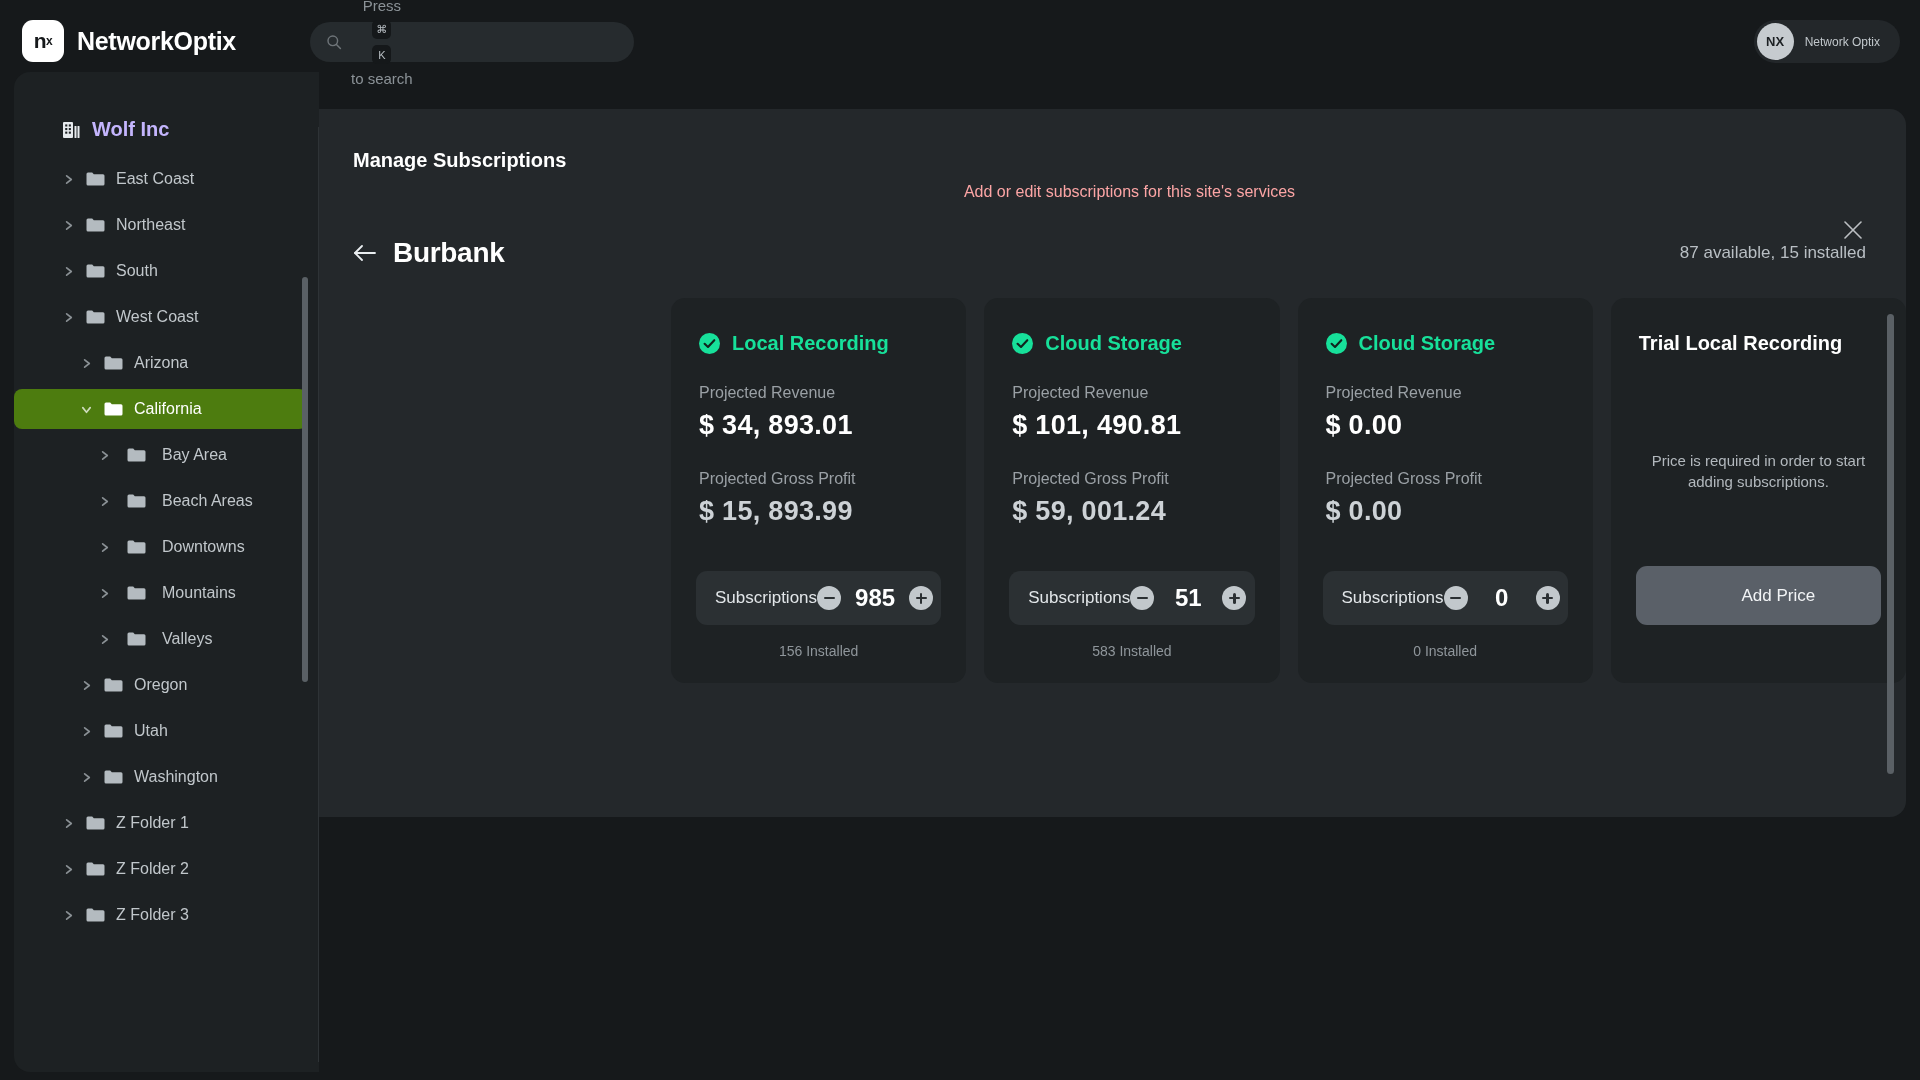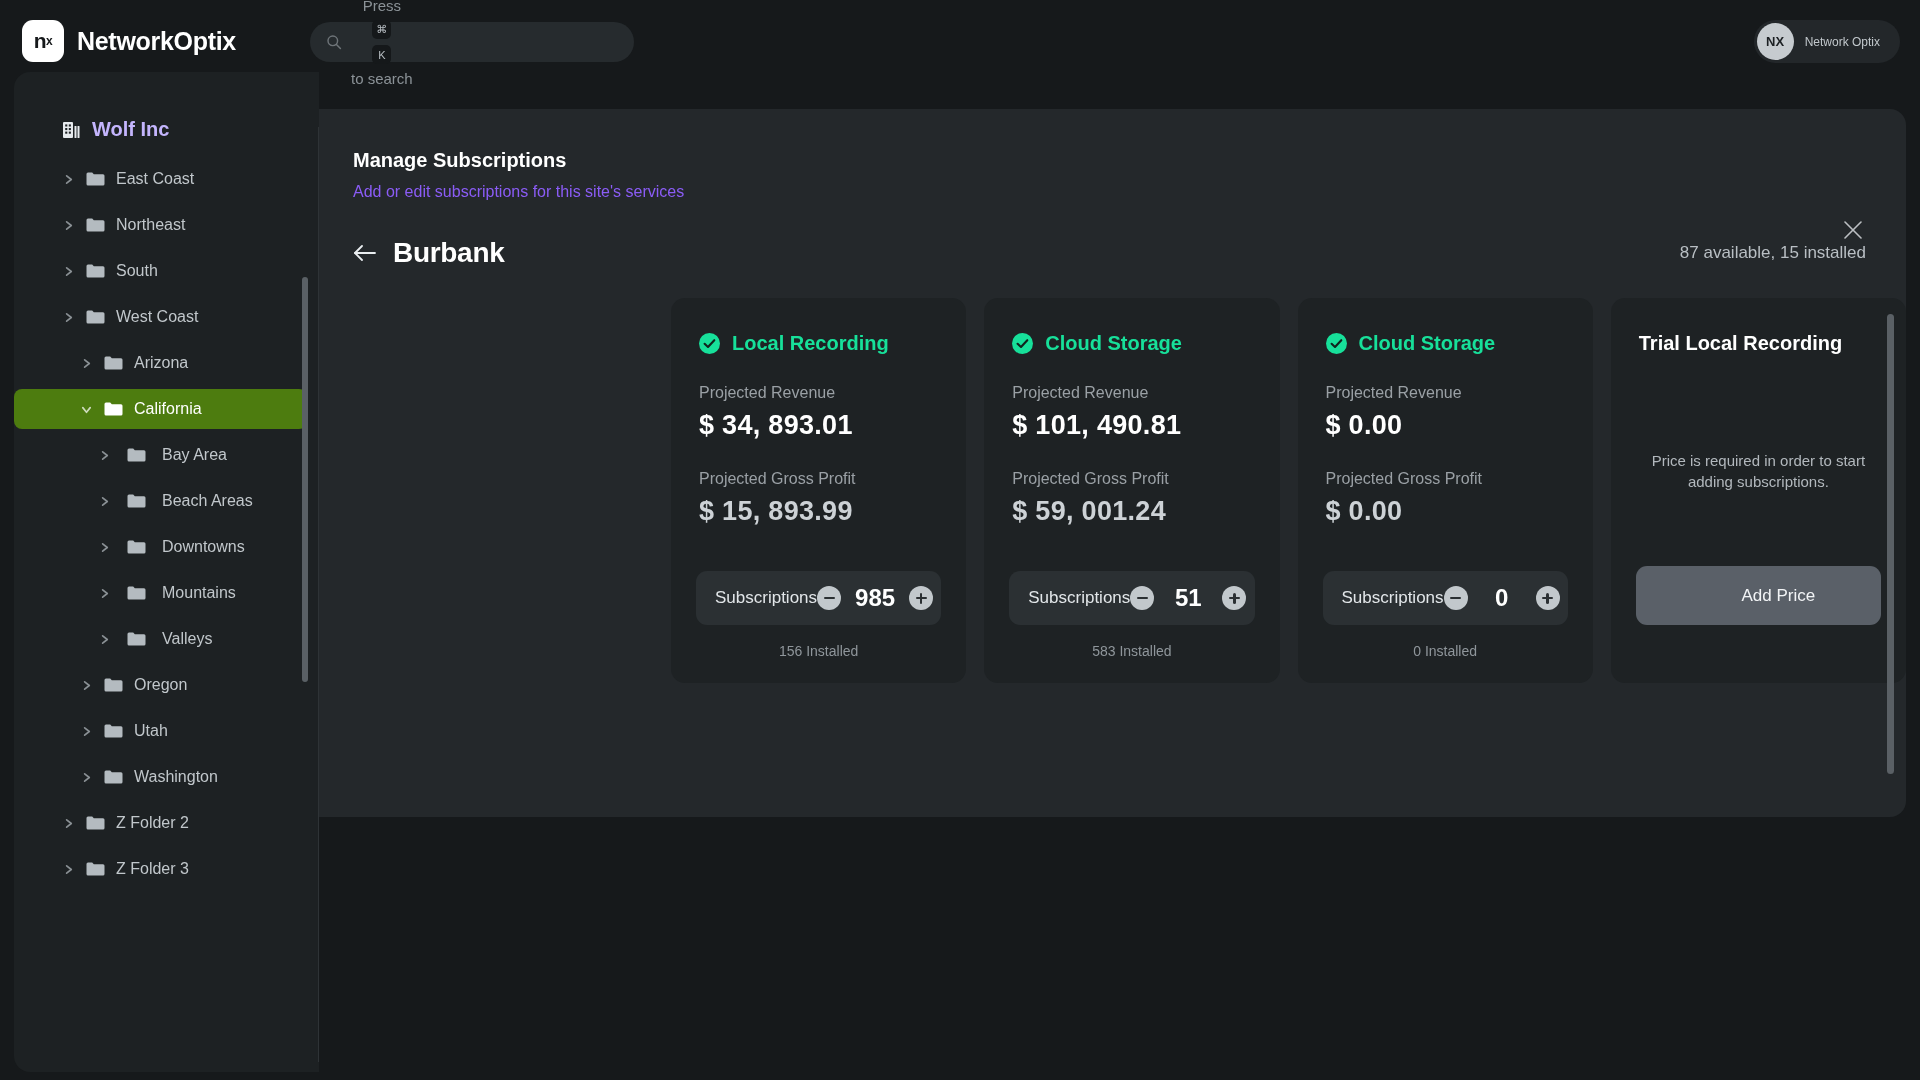--- a/index.html
+++ b/index.html
@@ -99,21 +99,21 @@
   .panel {
     position: absolute; left: 319px; top: 72px;
     width: 1587px; height: 708px;
     background: #24282b;
     border-radius: 0 16px 16px 0;
     overflow: hidden;
     margin-top: 37px;
   }
   .panel-head { margin: 40px 0 0 34px; }
   .panel-title { color: #fff; font-size: 20px; font-weight: 700; }
-  .panel-sub { color: #8b5cf6; font-size: 16px; margin-top: 11px; }
+  .panel-sub { color: #fca5a5; font-size: 16px; margin-top: 11px; text-align: center; }
 
   .close-btn {
     position: absolute; right: 40px; top: 108px;
     width: 26px; height: 26px; cursor: pointer; opacity: .85;
   }
 
   .section-head {
     display: flex; align-items: center; justify-content: space-between;
     margin: 36px 40px 0 34px;
     text-align: center;
@@ -352,20 +352,29 @@
         <span class="label">Utah</span>
       </div>
       <div class="tree-item lvl2">
         <svg class="chev" viewBox="0 0 14 14" fill="none" stroke="#b4bbc0" stroke-width="1.8" stroke-linecap="round" stroke-linejoin="round">
           <polyline points="5,3 10,7 5,11"></polyline>
         </svg>
         <svg class="folder" viewBox="0 0 19 16" fill="#b4bbc0">
           <path d="M0.5 3a1.5 1.5 0 0 1 1.5-1.5h4.2l1.6 1.8h9.2A1.5 1.5 0 0 1 18.5 4.8V13a1.5 1.5 0 0 1-1.5 1.5H2A1.5 1.5 0 0 1 .5 13z"></path>
         </svg>
         <span class="label">Washington</span>
+      </div>
+      <div class="tree-item lvl1">
+        <svg class="chev" viewBox="0 0 14 14" fill="none" stroke="#b4bbc0" stroke-width="1.8" stroke-linecap="round" stroke-linejoin="round">
+          <polyline points="5,3 10,7 5,11"></polyline>
+        </svg>
+        <svg class="folder" viewBox="0 0 19 16" fill="#b4bbc0">
+          <path d="M0.5 3a1.5 1.5 0 0 1 1.5-1.5h4.2l1.6 1.8h9.2A1.5 1.5 0 0 1 18.5 4.8V13a1.5 1.5 0 0 1-1.5 1.5H2A1.5 1.5 0 0 1 .5 13z"></path>
+        </svg>
+        <span class="label">Z Folder 1</span>
       </div>
       <div class="tree-item lvl1">
         <svg class="chev" viewBox="0 0 14 14" fill="none" stroke="#b4bbc0" stroke-width="1.8" stroke-linecap="round" stroke-linejoin="round">
           <polyline points="5,3 10,7 5,11"></polyline>
         </svg>
         <svg class="folder" viewBox="0 0 19 16" fill="#b4bbc0">
           <path d="M0.5 3a1.5 1.5 0 0 1 1.5-1.5h4.2l1.6 1.8h9.2A1.5 1.5 0 0 1 18.5 4.8V13a1.5 1.5 0 0 1-1.5 1.5H2A1.5 1.5 0 0 1 .5 13z"></path>
         </svg>
         <span class="label">Z Folder 2</span>
       </div>

